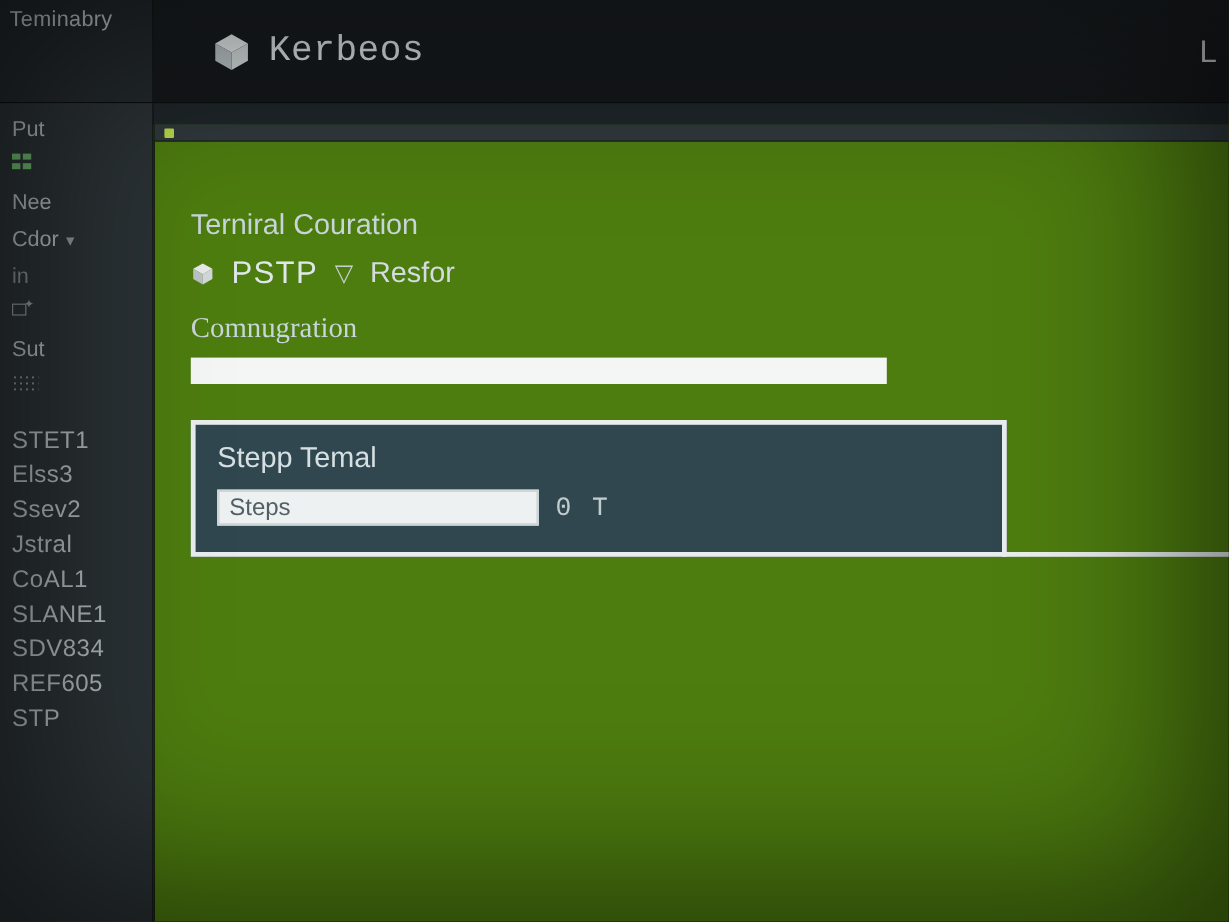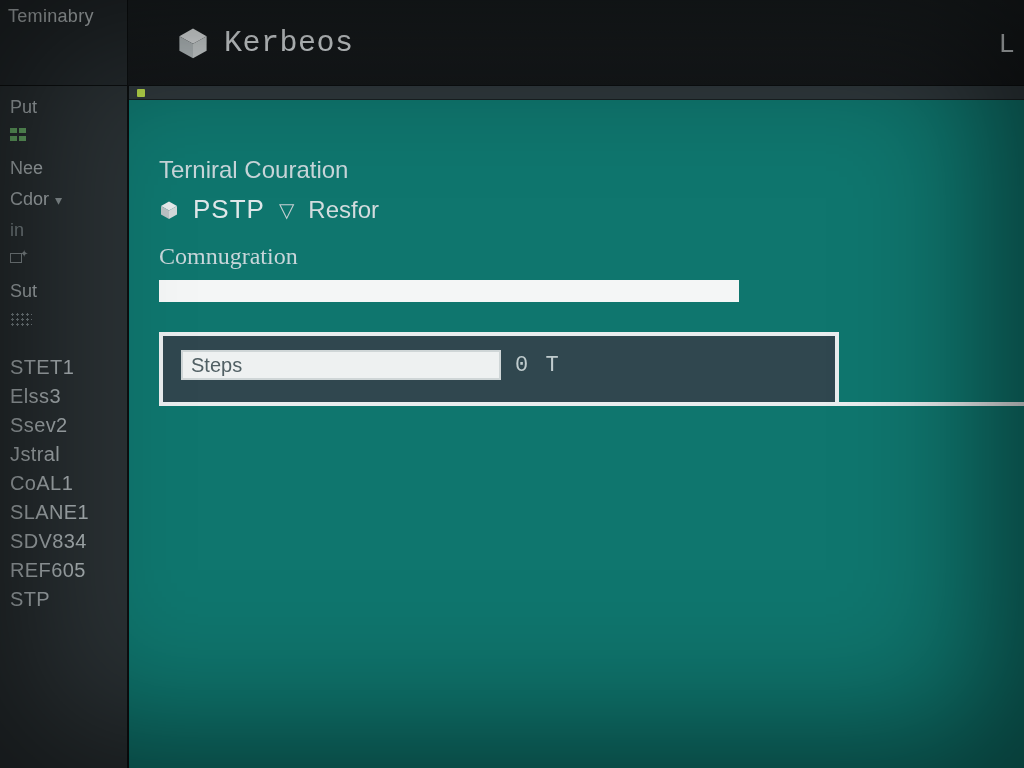--- a/index.html
+++ b/index.html
@@ -114,22 +114,23 @@
     content:"✦"; position:absolute; left:10px; top:-3px; font-size:10px; color:#8b9497;
   }
   .sb-sep { height: 10px; }
   .sb-group .sb-item { font-size: 20px; letter-spacing: 0.4px; }
 
   
   .main {
     grid-column: 2 / 3;
     grid-row: 2 / 3;
     position: relative;
-    background: #0f766e;
+    background: #4d7c0f;
     border-left: 1px solid #0c0f10;
+    margin-top: 18px;
   }
   .panel-topstrip {
     height: 14px;
     background: #2f383c;
     border-bottom: 1px solid #1a2022;
     position: relative;
   }
   .panel-topstrip .dot {
     position: absolute; left: 8px; top: 3px; width: 8px; height: 8px;
     background: #b7d94a; border-radius: 1px;
@@ -186,21 +187,21 @@
     bottom:-4px;
     width:220px;
     height:4px;
     background:#e9edee;
   }
   .step-title {
     font-size: 24px; color: #d6e0e3; font-weight: 300; margin-bottom: 12px;
   }
   .step-row { display:flex; align-items:center; gap: 14px; }
   .step-input {
-    width: 320px; height: 30px;
+    width: 268px; height: 30px;
     background: #eef1f1;
     border: 2px solid #cfd6d7;
     outline: none;
     padding: 0 8px;
     font-size: 20px;
     color: #516064;
     font-family: inherit;
   }
   .step-readout {
     font-size: 22px; color: #c0ccce; letter-spacing: 2px;
@@ -314,20 +315,21 @@
       </span>
       <span class="p-label">PSTP</span>
       <span class="down-tri">▽</span>
       <span class="p-label2">Resfor</span>
     </div>
 
     <div class="sub-title">Comnugration</div>
     <input class="wide-input" type="text" value="" style="">
 
     <div class="step-box">
+      <div class="step-title">Stepp Temal</div>
       <div class="step-row">
         <input class="step-input" type="text" value="Steps" style="">
         <span class="step-readout">0 T</span>
       </div>
     </div>
 
   </div>
 </div>
 
 </body></html>

